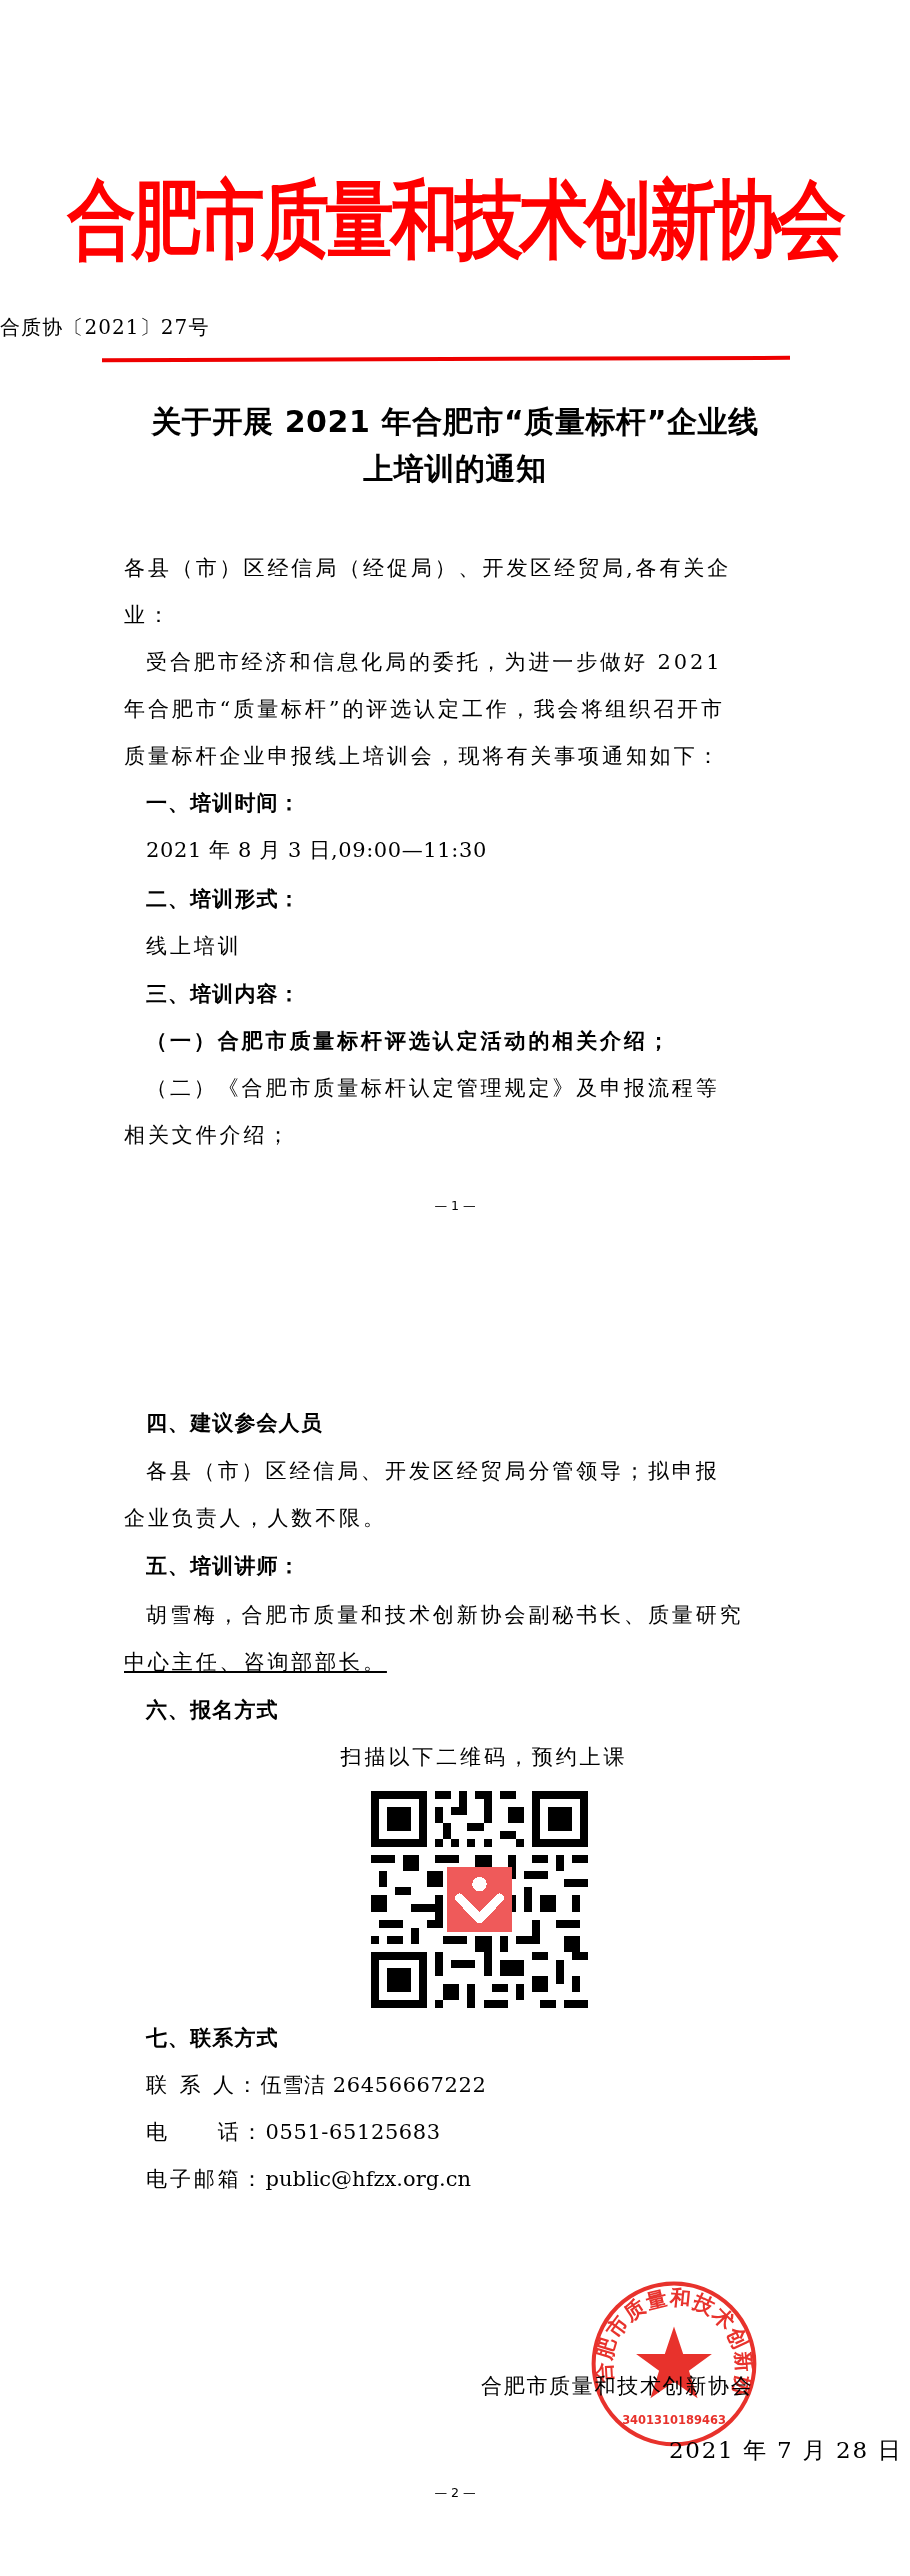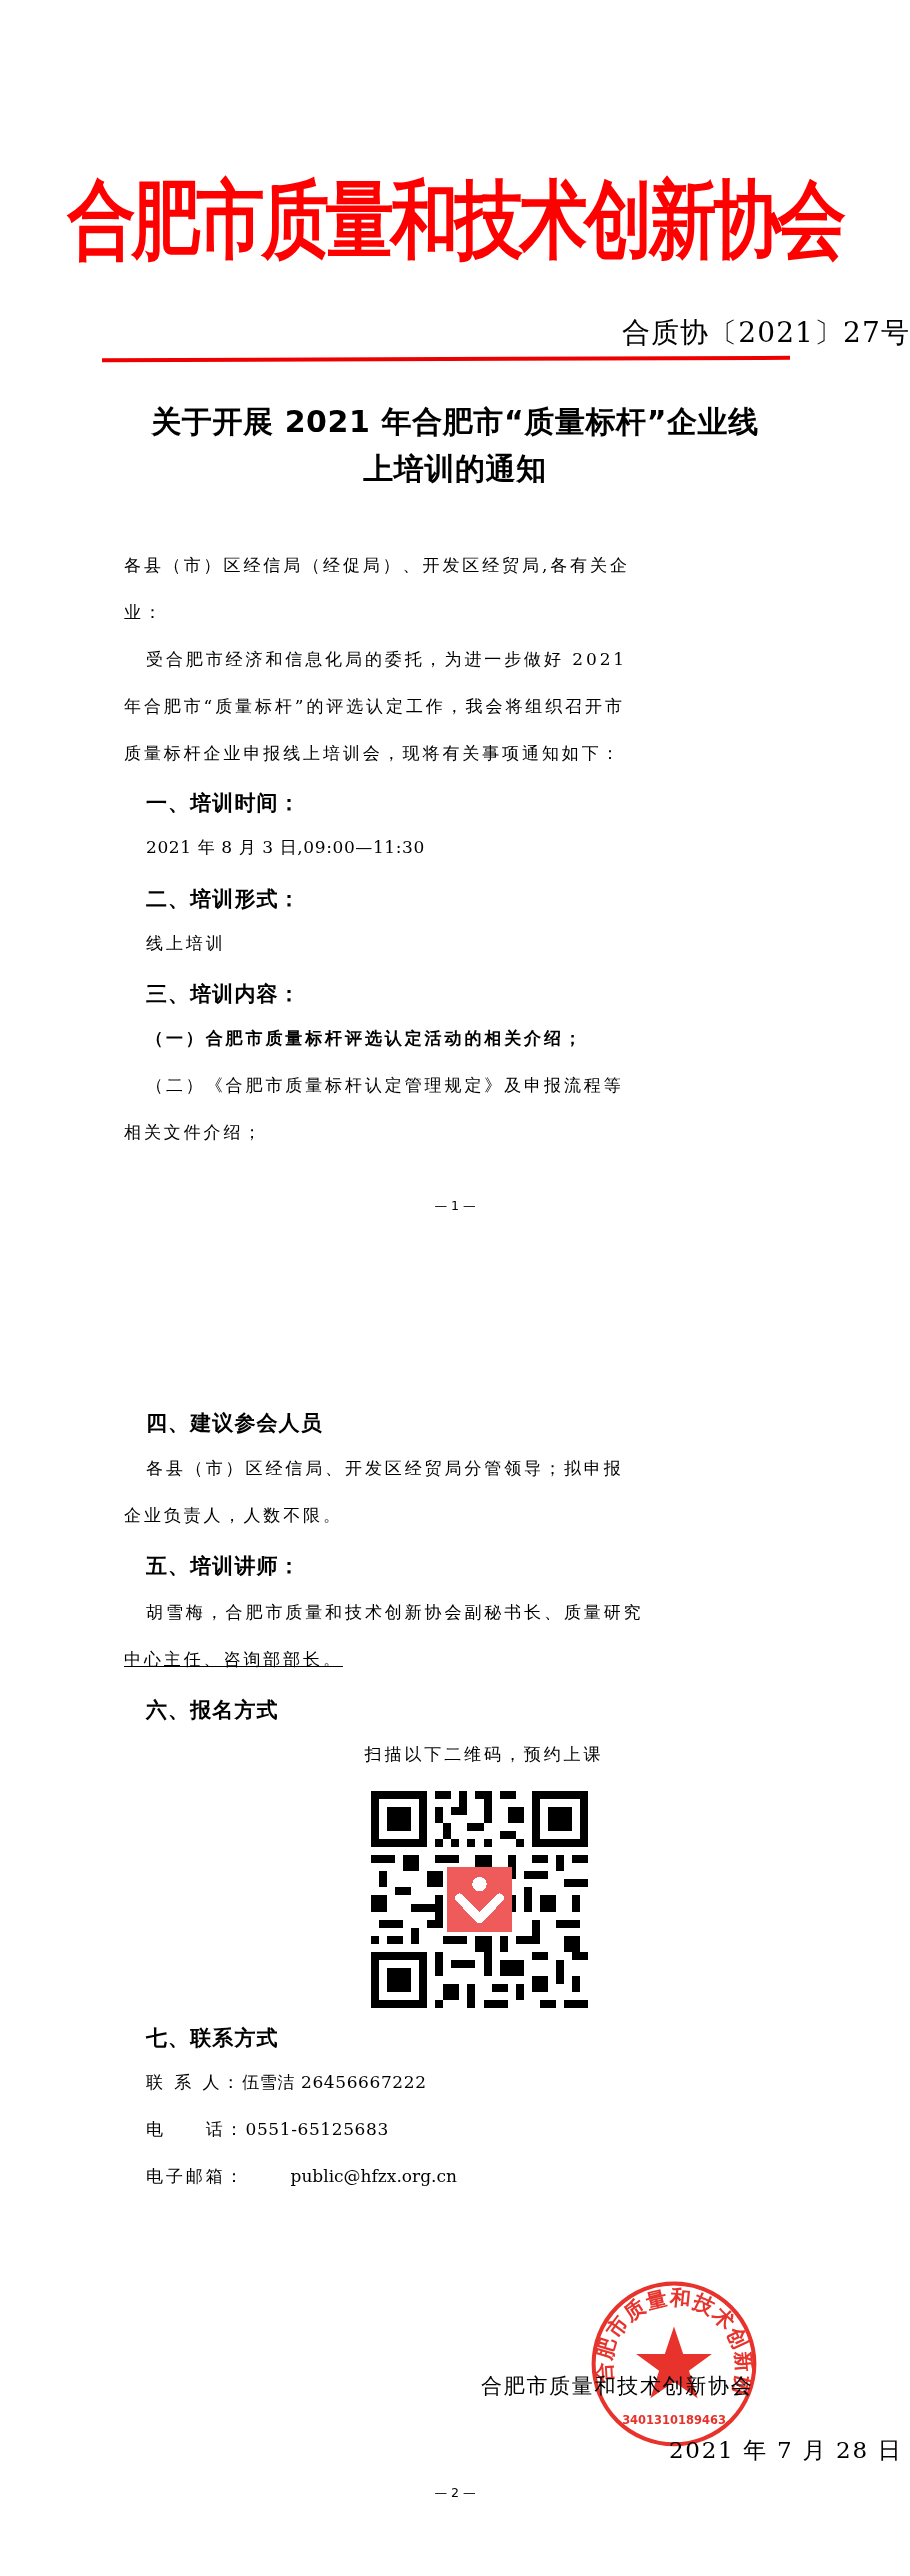--- a/index.html
+++ b/index.html
@@ -2,25 +2,25 @@
 <html style="font-size:9.2px"><head>
 <meta charset="utf-8">
 <style>
   html, body { margin: 0; padding: 0; background: #ffffff; }
   body { width: 910px; height: 2576px; position: relative; overflow: hidden;
          font-family: "DejaVu Serif", "Liberation Serif", serif; color: #000; }
   .abs { position: absolute; }
   .org-header { left: 0; width: 910px; top: 178px; text-align: center;
                 color: #ff0000; font-family: "DejaVu Sans", sans-serif; font-weight: bold;
                 font-size: 68px; letter-spacing: -3.4px; transform: scaleY(1.25); transform-origin: top center; line-height: 1; }
-  .docnum { left: 0; width: 910px; top: 314px; text-align: right; font-size: 28px; letter-spacing: 1.1px; }
+  .docnum { left: 0; width: 910px; top: 314px; text-align: left; font-size: 20px; letter-spacing: 1.1px; }
   .redline { left: 102px; width: 688px; top: 357px; height: 4px; background: #ee0000; transform: rotate(-0.2deg); }
   .title { left: 0; width: 910px; text-align: center; font-family: "DejaVu Sans", sans-serif; font-weight: bold;
            font-size: 30px; letter-spacing: 0.6px; }
-  .body-text { font-size: 17px; letter-spacing: 2.9px; white-space: nowrap; }
+  .body-text { font-size: 21px; letter-spacing: 2.9px; white-space: nowrap; }
   .heading { font-family: "DejaVu Sans", sans-serif; font-weight: bold; font-size: 21px; letter-spacing: 1.1px; white-space: nowrap; }
   .pageno { left: 0; width: 910px; text-align: center; font-family: "DejaVu Sans", sans-serif; font-size: 12.6px; }
   .qr { left: 363px; top: 1783px; width: 233px; height: 233px; background: #fff; }
   .seal { left: 585px; top: 2272px; width: 178px; height: 178px; }
   .sig { font-size: 21px; letter-spacing: 1.7px; white-space: nowrap; }
 </style>
 </head>
 <body>
 
 <div class="abs org-header">合肥市质量和技术创新协会</div>
@@ -153,21 +153,21 @@
 </div>
 
 <div class="abs heading" style="left:146px; top:2024px;">七、联系方式</div>
 <div class="abs body-text" style="left:146px; top:2071px;">
   <span>联 系 人：</span><span style="letter-spacing:0.6px;">伍雪洁 26456667222</span>
 </div>
 <div class="abs body-text" style="left:146px; top:2118px;">
   <span>电　　话：</span><span style="letter-spacing:0.6px;">0551-65125683</span>
 </div>
 <div class="abs body-text" style="left:146px; top:2165px;">
-  <span>电子邮箱：</span><span style="letter-spacing:0;margin-left:45px;">public@hfzx.org.cn</span>
+  <span>电子邮箱：</span><span style="letter-spacing:0;">public@hfzx.org.cn</span>
 </div>
 
 <div class="abs seal">
   <svg width="178" height="178" viewBox="0 0 310 310">
     <defs>
       <path id="sealArc" d="M 50 200 A 110 110 0 1 1 260 200"></path>
     </defs>
     <ellipse cx="155" cy="160" rx="140" ry="140" fill="none" stroke="#e8322c" stroke-width="7"></ellipse>
     <text font-family="DejaVu Sans, sans-serif" font-weight="bold" font-size="36" fill="#e8322c" letter-spacing="2">
       <textPath href="#sealArc" startOffset="2%">合肥市质量和技术创新协会</textPath>

